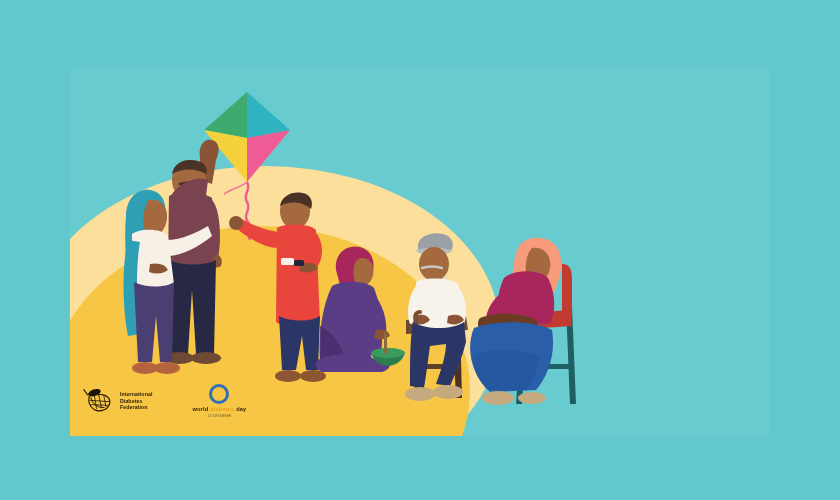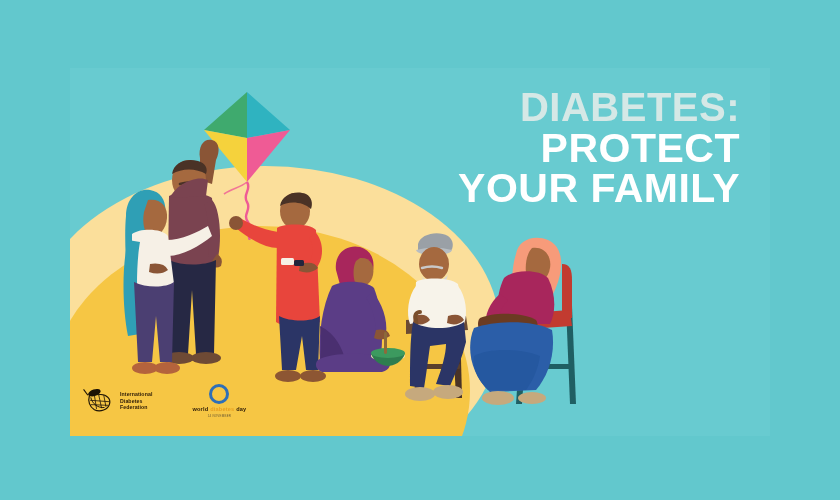--- a/index.html
+++ b/index.html
@@ -305,19 +305,14 @@
           <span class="w2">diabetes</span>
           <span class="w3">day</span>
         </div>
         <div class="wdd-sub">14 NOVEMBER</div>
       </div>
 
     </div>
 
   </div>
 
-  <div class="headline">
-    <span class="l1">DIABETES:</span>
-    <span class="l2">PROTECT</span>
-    <span class="l3">YOUR FAMILY</span>
-  </div>
 
 </div>
 
 </body></html>

